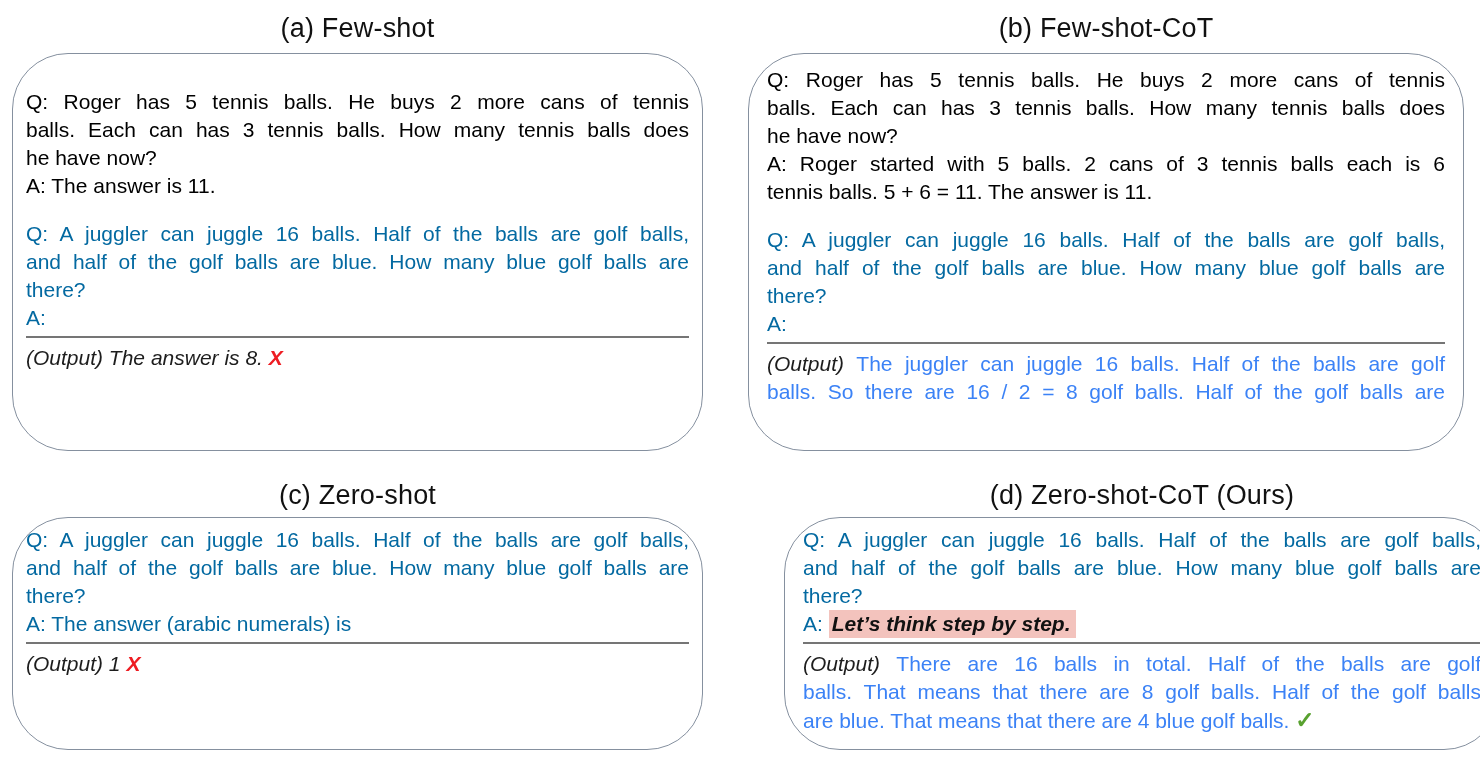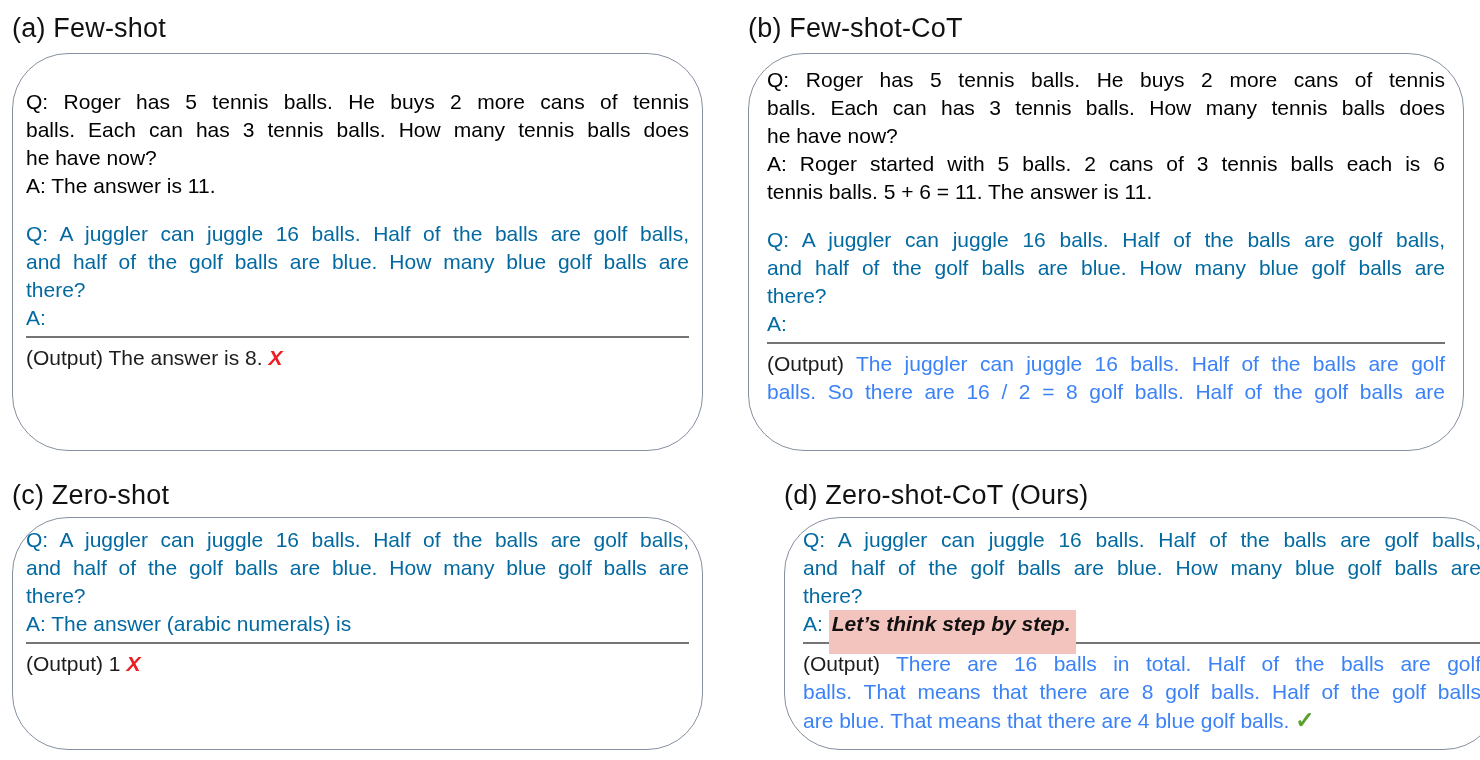--- a/index.html
+++ b/index.html
@@ -7,46 +7,46 @@
     width:1480px;height:760px;position:relative;overflow:hidden;
     background:#ffffff;
     font-family:"Liberation Sans",sans-serif;
   }
   .panel{position:absolute}
   .panel-a{left:12px;top:8px;width:691px}
   .panel-b{left:748px;top:8px;width:716px}
   .panel-c{left:12px;top:480px;width:691px}
   .panel-d{left:784px;top:480px;width:716px}
 
-  .ptitle{text-align:left;font-size:27px;color:#111111;letter-spacing:.2px}
+  .ptitle{text-align:center;font-size:27px;color:#111111;letter-spacing:.2px}
   .row1 .ptitle{height:45px;line-height:40px}
   .row2 .ptitle{height:37px;line-height:30px}
 
   .pbox{
     box-sizing:border-box;background:#ffffff;
     border:1.6px solid #85909f;border-radius:56px;
   }
   .panel-a .pbox{height:398px;padding:34px 13px 0}
   .panel-b .pbox{height:398px;padding:12px 18px 0}
   .panel-c .pbox{height:233px;padding:8px 13px 0}
   .panel-d .pbox{height:233px;padding:8px 18px 0}
 
   .tline{font-size:21px;line-height:28px;color:#1d1d1d;white-space:normal}
   .tline.j{text-align:justify;text-align-last:justify}
   .gap{height:20px}
   .divider{border-top:2px solid #757575;margin:4px 0 6px}
 
   
   .s-ex{color:#000000}                                    
   .s-q{color:#0369a1}                                     
-  .s-out{color:#1d1d1d;}                 
+  .s-out{color:#1d1d1d;font-style:italic}                 
   .s-cot{color:#3b82f6;}                 
   .s-x{color:#ee1d23;font-style:italic;font-weight:bold}  
   .s-ok{color:#58a12f;font-weight:bold;font-style:normal;font-size:23px} 
-  .s-hl{color:#111111;background:#f3c3bd;font-weight:bold;font-style:italic;padding:2px 5px 19px 3px}
+  .s-hl{color:#111111;background:#f3c3bd;font-weight:bold;font-style:italic;padding:2px 5px 3px 3px}
 </style>
 </head>
 <body>
 
 <section class="panel panel-a row1">
   <div class="ptitle">(a) Few-shot</div>
   <div class="pbox">
     <div class="prompt">
         <div class="tline j"><span class="s-ex">Q: Roger has 5 tennis balls. He buys 2 more cans of tennis</span></div>
         <div class="tline j"><span class="s-ex">balls. Each can has 3 tennis balls. How many tennis balls does</span></div>

